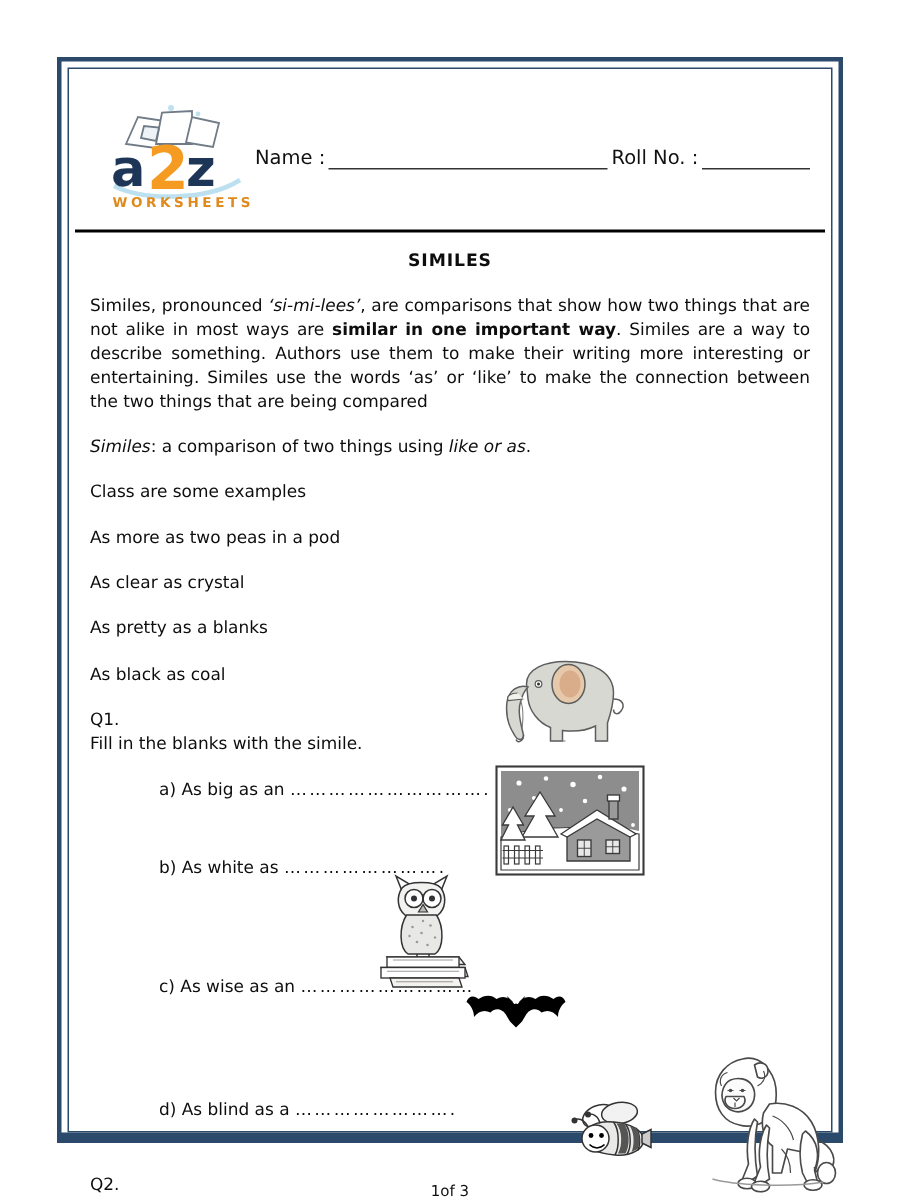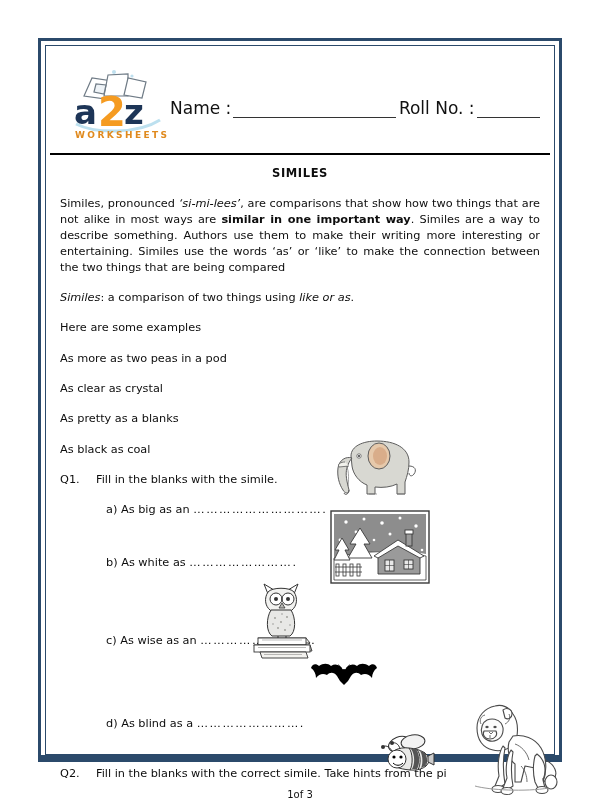--- a/index.html
+++ b/index.html
@@ -58,21 +58,21 @@
   }
 
   
   .logo{position:absolute;left:16px;top:12px;width:105px;height:82px;}
   .logo svg{display:block;}
 
   
   .fields{
     position:absolute;
     left:120px;top:48px;right:10px;
-    font-size:17px;color:#111;
+    font-size:13px;color:#111;
   }
   .frow{display:flex;align-items:flex-end;margin-bottom:8px;white-space:nowrap;}
   .flabel{padding-right:2px;}
   .fline{border-bottom:1px solid #333;height:11px;}
   .sp{width:14px;}
 
   
   .body{
     position:absolute;
     left:9px;right:9px;
@@ -95,21 +95,21 @@
     text-justify:inter-word;
     margin:0 0 14px 0;
     line-height:1.42;
   }
   .intro b{font-weight:bold;}
   .intro i{font-style:italic;}
   .defn{margin:0 0 14px 0;}
   .defn i{font-style:italic;}
   .ex{margin:0 0 14px 0;}
 
-  .qrow{margin:6px 0 0 0;display:flex;}
+  .qrow{margin:6px 0 0 0;display:flex;flex-direction:column;}
   .qnum{width:36px;flex:none;}
   .qtext{flex:1;}
 
   .subq{margin-left:46px;}
   .dots{letter-spacing:1.6px;}
 
   
   .art{position:absolute;}
   #art-elephant{left:325px;top:436px;width:96px;height:68px;}
   #art-snow{left:330px;top:510px;width:100px;height:74px;}
@@ -175,21 +175,21 @@
   <div class="hdr-rule"></div>
 
   <div class="body">
 
     <div class="sheet-title">SIMILES</div>
 
     <p class="intro"><span>Similes, pronounced </span><i>‘si-mi-lees’</i><span>, are comparisons that show how two things that are not alike in most ways are </span><b>similar in one important way</b><span>. Similes are a way to describe something. Authors use them to make their writing more interesting or entertaining. Similes use the words ‘as’ or ‘like’ to make the connection between the two things that are being compared</span></p>
 
     <p class="defn"><i>Similes</i><span>: a comparison of two things using </span><i>like or as</i><span>.</span></p>
 
-    <p class="ex">Here are some examples</p>
+    <p class="ex">Class are some examples</p>
     <p class="ex">As more as two peas in a pod</p>
     <p class="ex">As clear as crystal</p>
     <p class="ex">As pretty as a blanks</p>
     <p class="ex">As black as coal</p>
 
     <div class="qrow">
       <span class="qnum">Q1.</span>
       <span class="qtext">Fill in the blanks with the simile.</span>
     </div>
 

